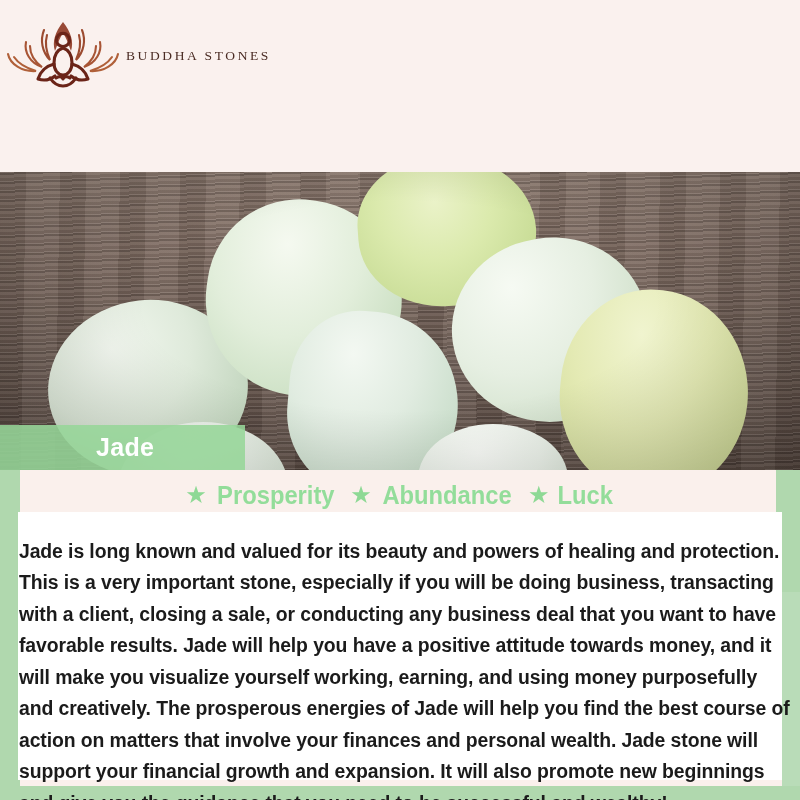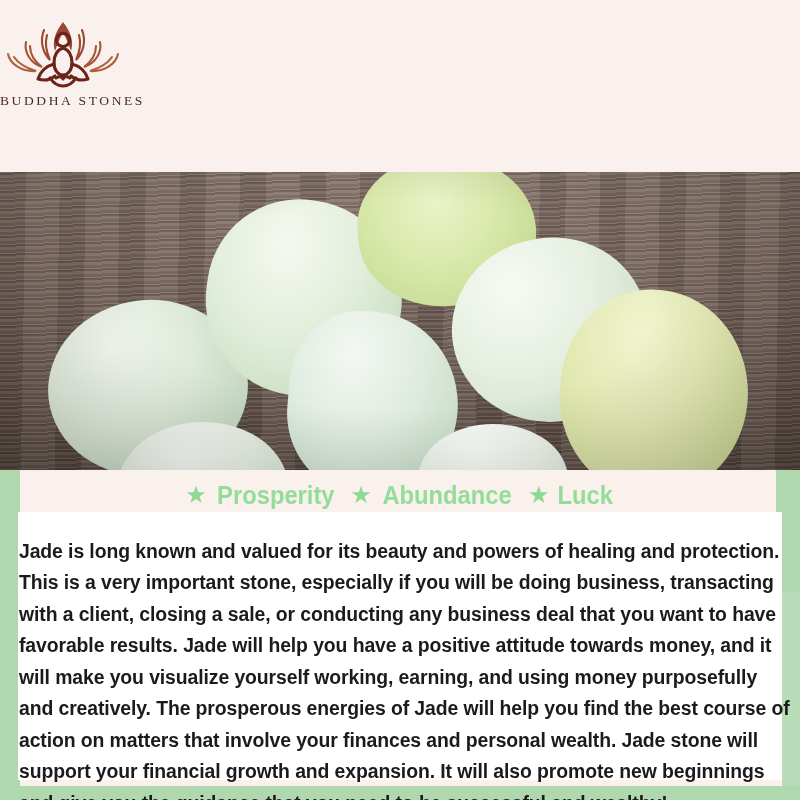--- a/index.html
+++ b/index.html
@@ -31,21 +31,21 @@
     background:#faf0ec;
   }
 
   
   #header{
     position:absolute;left:0;top:0;width:800px;height:172px;
     background:#faf1ee;
   }
   #logo-wrap{
     position:absolute;left:0;top:18px;width:632px;
-    display:flex;flex-direction:column;
+    display:flex;flex-direction:row;align-items:center;
   }
   #lotus-logo{display:block;}
   #brand-name{
     margin-top:3px;
     font-family:"Liberation Serif", serif;
     font-size:13.5px;letter-spacing:2.6px;
     color:#4a2b23;font-weight:400;
   }
 
   
@@ -201,20 +201,23 @@
     <div class="stone" id="s2"></div>
     <div class="stone" id="s3"></div>
     <div class="stone" id="s4"></div>
     <div class="stone" id="s5"></div>
     <div class="stone" id="s6"></div>
     <div class="stone" id="s7"></div>
     <div class="stone" id="s8"></div>
     <div id="shade"></div>
   </div>
 
+  <div id="jade-bar">
+    <span id="jade-label">Jade</span>
+  </div>
 
   <div id="benefits">
     <div class="benefit">
       <span class="star">★</span>
       <span class="benefit-label">Prosperity</span>
     </div>
     <div class="benefit">
       <span class="star">★</span>
       <span class="benefit-label">Abundance</span>
     </div>

